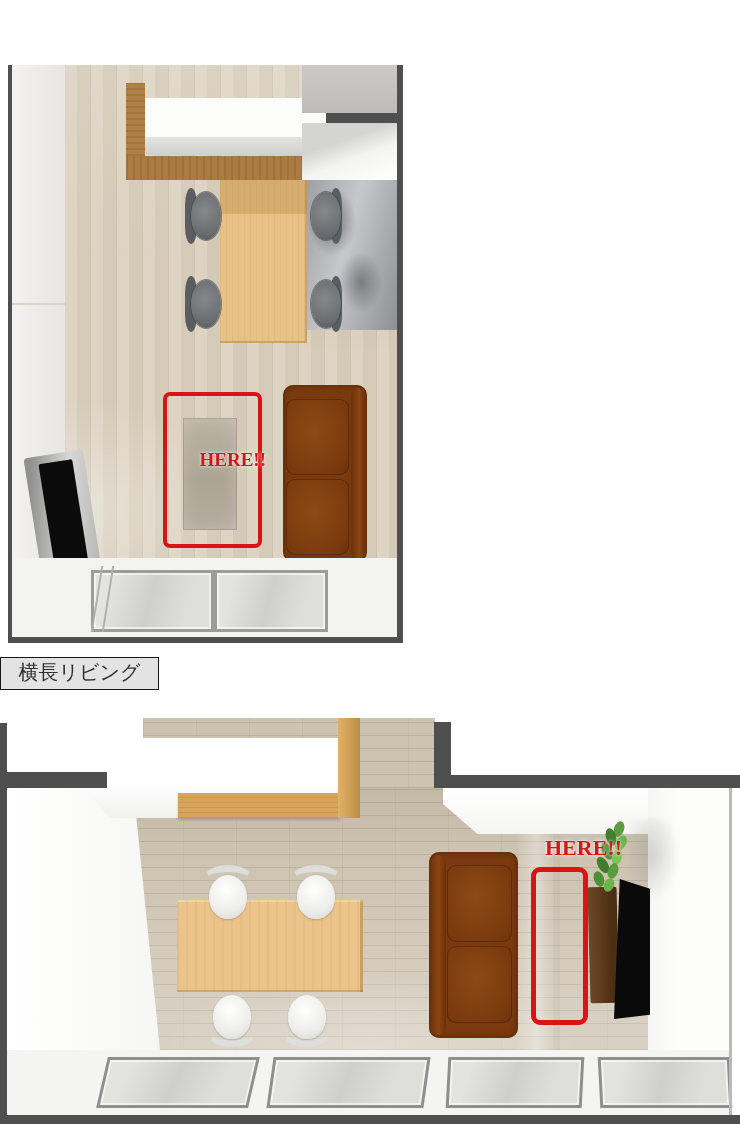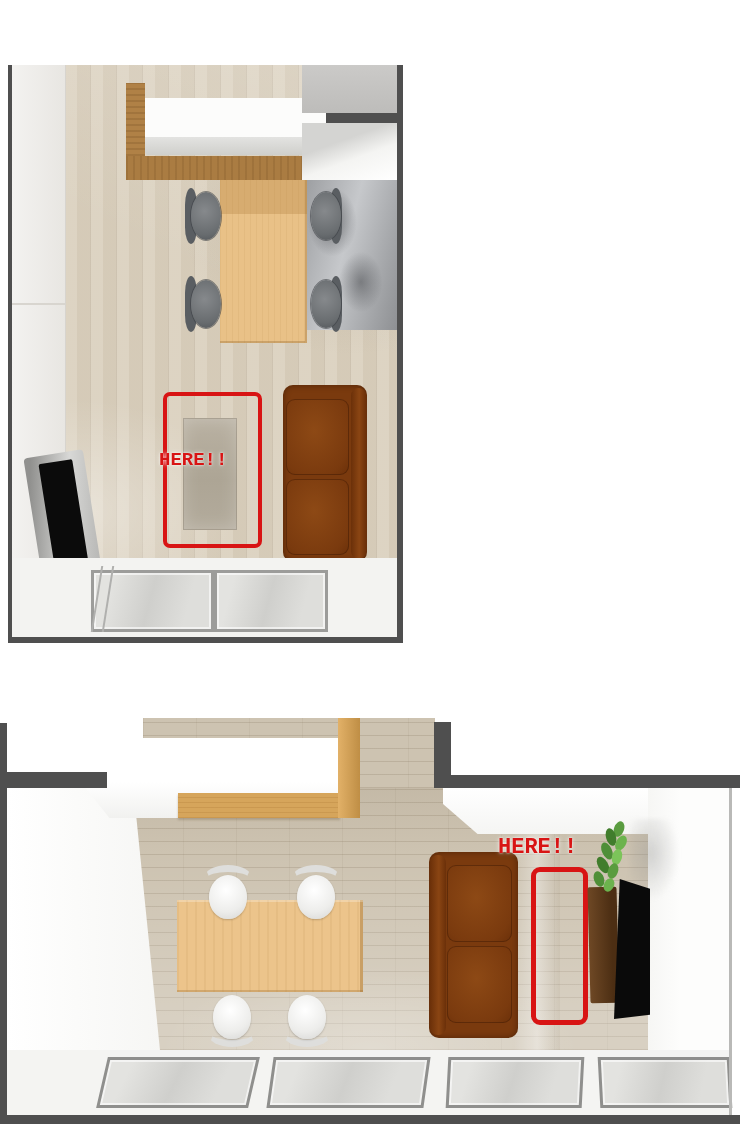--- a/index.html
+++ b/index.html
@@ -59,22 +59,22 @@
     background:radial-gradient(circle at 45% 40%,#86898c,#686c6f 70%,#52565a);box-shadow:0 0 0 1px rgba(60,64,68,.6);}
   .chair-back{position:absolute;top:6px;width:12px;height:56px;border-radius:10px/28px;background:#5a5e62;}
   .chair.left .chair-back{left:0}.chair.right .chair-back{right:0}
 
   .f1-rug{left:175px;top:353px;width:54px;height:112px;
     background:linear-gradient(180deg,#b9b1a2 0%,#ada595 55%,#b3ab9c 100%);
     box-shadow:inset 0 0 0 1px rgba(125,115,98,.35),inset 0 0 18px rgba(255,255,255,.25);}
 
   .here-box{box-sizing:border-box;border:4px solid var(--highlight-red,#d81414);border-radius:7px;}
   .f1-here-box{left:155px;top:327px;width:99px;height:156px;}
-  .here-text{font-family:Liberation Mono, monospace;font-weight:bold;color:var(--highlight-red,#d81414);
-    text-align:left;text-shadow:0 0 2px rgba(255,255,255,.9),0 0 5px rgba(255,255,255,.6);}
+  .here-text{font-family:Liberation Serif, serif;font-weight:bold;color:var(--highlight-red,#d81414);
+    text-align:right;text-shadow:0 0 2px rgba(255,255,255,.9),0 0 5px rgba(255,255,255,.6);}
   .f1-here-label{left:151px;top:385px;width:107px;font-size:19px;line-height:20px;}
 
   .sofa-body{position:absolute;inset:0;background:var(--sofa-brown,#7a3a0e);border-radius:10px;box-shadow:inset 0 0 6px rgba(40,15,0,.5);}
   .sofa-cushion{position:absolute;border-radius:9px;
     background:radial-gradient(ellipse at 45% 42%,#8d4915,#7a3a0e 75%,#6b3009);
     box-shadow:inset 0 0 0 1px rgba(70,30,5,.55);}
   .sofa-back{position:absolute;border-radius:8px;background:linear-gradient(90deg,#6b3009,#8a4513 55%,#6b3009);}
   .f1-sofa{left:275px;top:320px;width:84px;height:177px;}
   .f1-sofa .sofa-back{right:1px;top:3px;bottom:3px;width:15px;}
   .f1-sofa .cush1{left:3px;top:14px;width:63px;height:76px;}
@@ -204,20 +204,21 @@
       <div class="door f1-d1"></div>
       <div class="door f1-d2"></div>
       <div class="abs f1-door-rails"></div>
     </div>
     <div class="abs here-text f1-here-label">HERE!!</div>
     <div class="abs f1-strip-left"></div>
     <div class="abs f1-strip-right"></div>
     <div class="abs f1-strip-bottom"></div>
   </div>
 
+  <div class="label label2">横長リビング</div>
 
   <div class="fig f2">
     <div class="abs f2-floor-nook wood2"></div>
     <div class="abs f2-floor-main wood2"></div>
     <div class="abs f2-light-strip"></div>
     <div class="abs f2-white-topright"></div>
     <div class="abs f2-right-wall"></div>
     <div class="abs f2-plant-shadow"></div>
     <div class="abs f2-left-wall"></div>
     <div class="abs f2-counter-white"></div>

